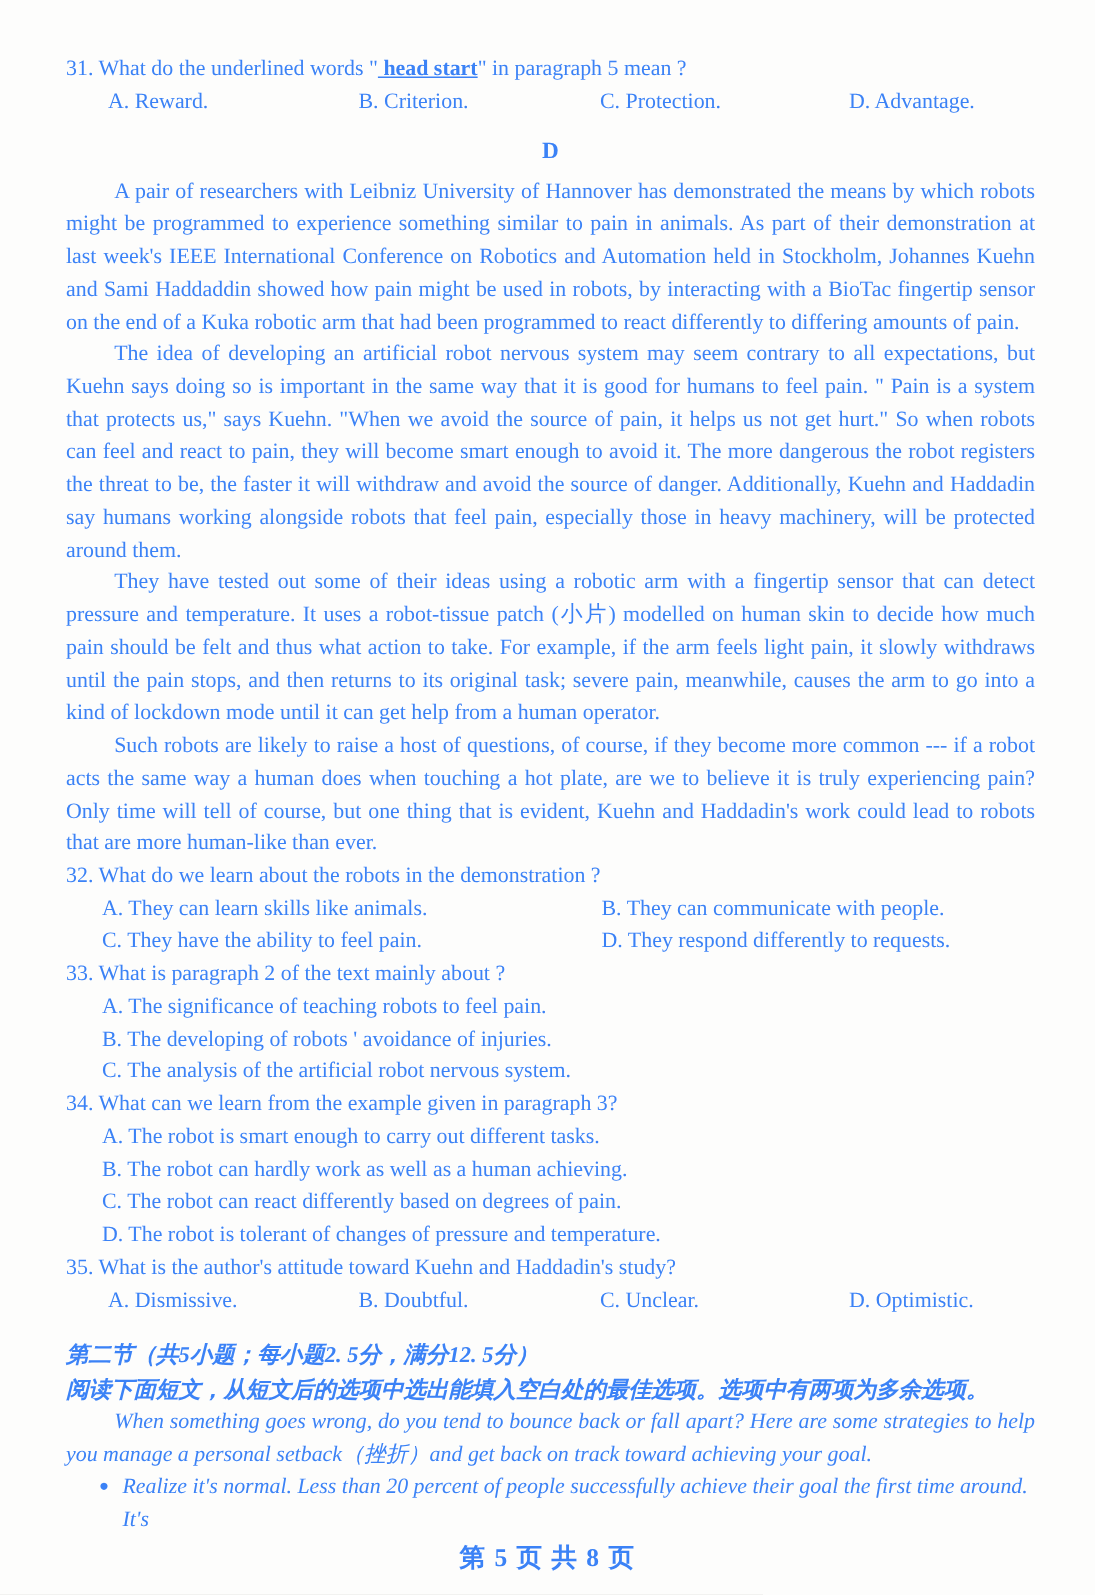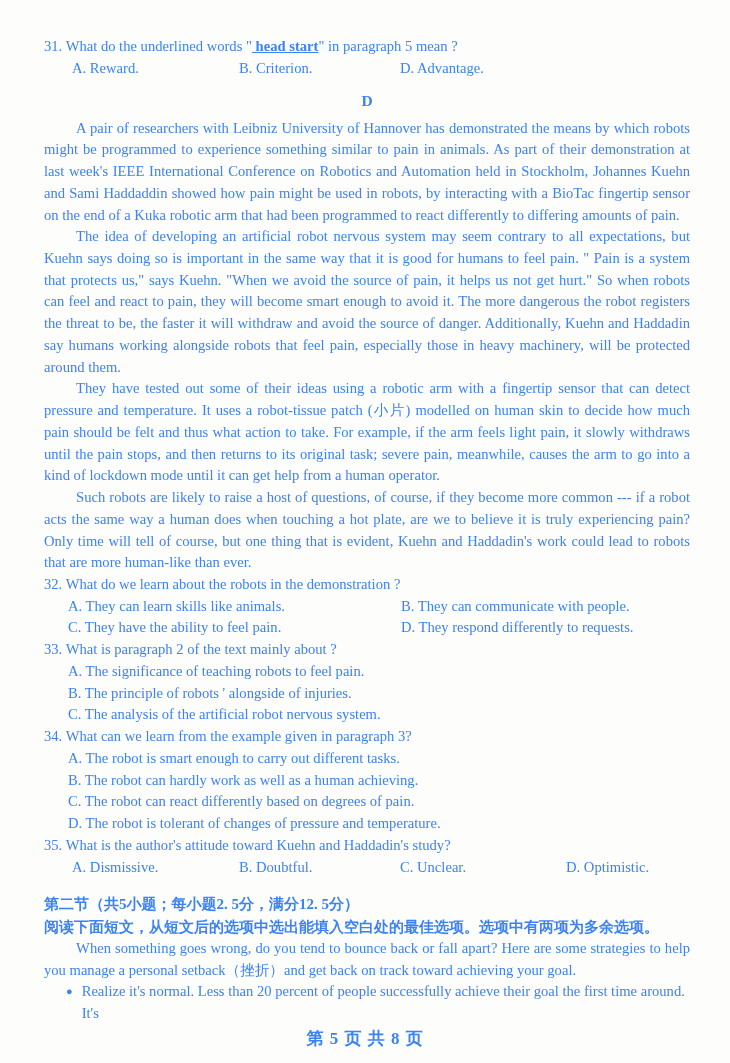--- a/index.html
+++ b/index.html
@@ -37,21 +37,21 @@
   .opts-stack { padding-left: 24px; }
   .opts-stack div { margin: 0; }
   .passage-heading {
     text-align: center;
     font-weight: bold;
     font-size: 15.5px;
     margin: 9px 0 5px 0;
   }
   .q31-block { margin-bottom: 2px; }
   .q31-opts { margin-bottom: 10px; }
-  .section2 { margin-top: 15px; }
+  .section2 { margin-top: 15px; font-style: italic; }
   .cn-bold { font-weight: bold; font-size: 15px; }
   .bullet-line {
     display: flex;
     padding-left: 22px;
     align-items: baseline;
   }
   .bullet-marker {
     font-size: 11px;
     margin-right: 9px;
     position: relative;
@@ -71,20 +71,21 @@
 </head>
 <body>
 
 <div class="page">
 
   <div class="q31-block">
     <p class="stem"><span>31. What do the underlined words "</span><span class="ul-bold"> head start</span><span>" in paragraph 5 mean ?</span></p>
     <div class="opts-row q31-opts">
       <span>A. Reward.</span>
       <span>B. Criterion.</span>
+      <span>C. Protection.</span>
       <span>D. Advantage.</span>
     </div>
   </div>
 
   <div>
     <p class="passage-heading">D</p>
     <p class="para">A pair of researchers with Leibniz University of Hannover has demonstrated the means by which robots might be programmed to experience something similar to pain in animals. As part of their demonstration at last week's IEEE International Conference on Robotics and Automation held in Stockholm, Johannes Kuehn and Sami Haddaddin showed how pain might be used in robots, by interacting with a BioTac fingertip sensor on the end of a Kuka robotic arm that had been programmed to react differently to differing amounts of pain.</p>
     <p class="para">The idea of developing an artificial robot nervous system may seem contrary to all expectations, but Kuehn says doing so is important in the same way that it is good for humans to feel pain. " Pain is a system that protects us," says Kuehn. "When we avoid the source of pain, it helps us not get hurt." So when robots can feel and react to pain, they will become smart enough to avoid it. The more dangerous the robot registers the threat to be, the faster it will withdraw and avoid the source of danger. Additionally, Kuehn and Haddadin say humans working alongside robots that feel pain, especially those in heavy machinery, will be protected around them.</p>
     <p class="para">They have tested out some of their ideas using a robotic arm with a fingertip sensor that can detect pressure and temperature. It uses a robot-tissue patch (小片) modelled on human skin to decide how much pain should be felt and thus what action to take. For example, if the arm feels light pain, it slowly withdraws until the pain stops, and then returns to its original task; severe pain, meanwhile, causes the arm to go into a kind of lockdown mode until it can get help from a human operator.</p>
     <p class="para">Such robots are likely to raise a host of questions, of course, if they become more common --- if a robot acts the same way a human does when touching a hot plate, are we to believe it is truly experiencing pain? Only time will tell of course, but one thing that is evident, Kuehn and Haddadin's work could lead to robots that are more human-like than ever.</p>
@@ -97,21 +98,21 @@
       <span>B. They can communicate with people.</span>
       <span>C. They have the ability to feel pain.</span>
       <span>D. They respond differently to requests.</span>
     </div>
   </div>
 
   <div>
     <p class="stem">33. What is paragraph 2 of the text mainly about ?</p>
     <div class="opts-stack">
       <div>A. The significance of teaching robots to feel pain.</div>
-      <div>B. The principle of robots ' alongside of injuries.</div>
+      <div>B. The developing of robots ' avoidance of injuries.</div>
       <div>C. The analysis of the artificial robot nervous system.</div>
     </div>
   </div>
 
   <div>
     <p class="stem">34. What can we learn from the example given in paragraph 3?</p>
     <div class="opts-stack">
       <div>A. The robot is smart enough to carry out different tasks.</div>
       <div>B. The robot can hardly work as well as a human achieving.</div>
       <div>C. The robot can react differently based on degrees of pain.</div>

